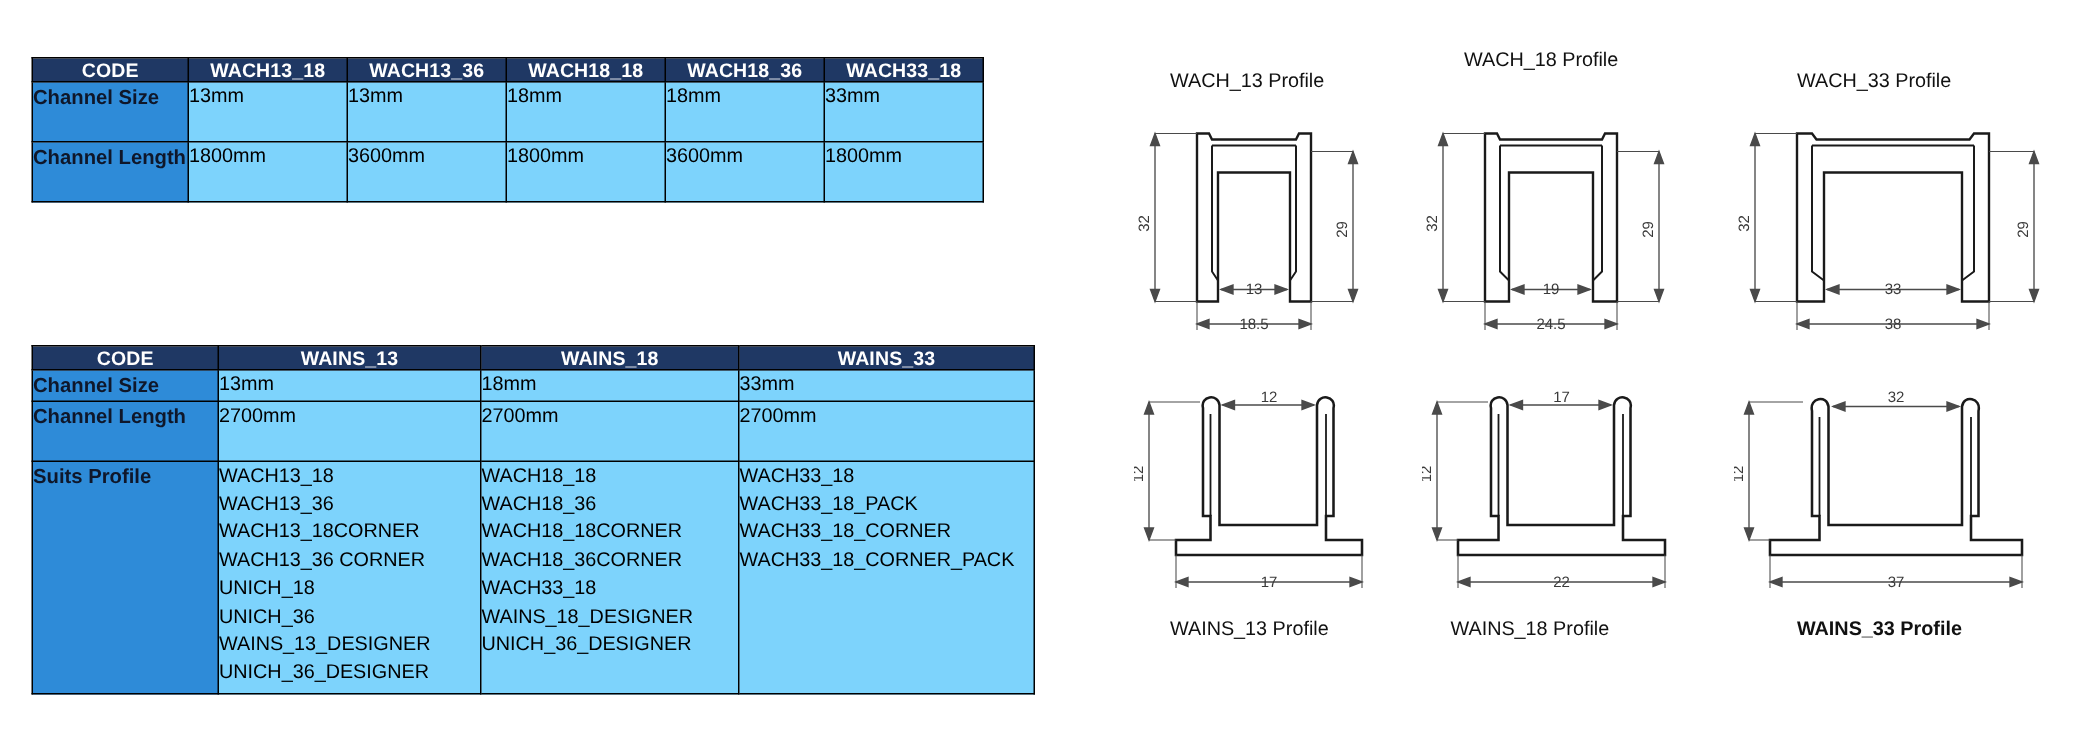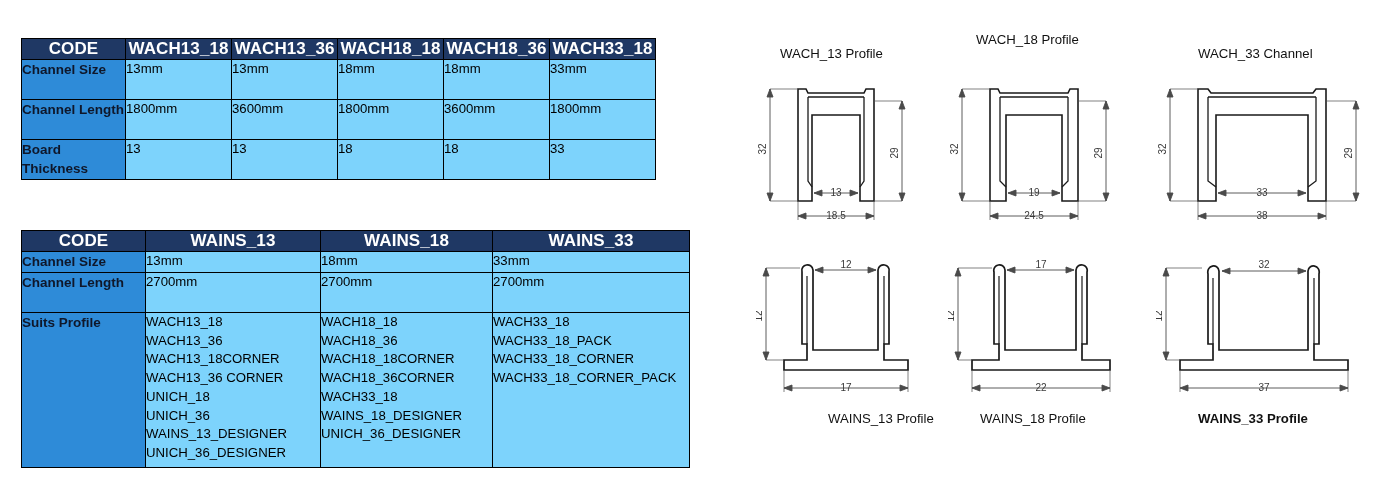--- a/index.html
+++ b/index.html
@@ -3,21 +3,21 @@
 <meta charset="utf-8">
 <style>
   html,body{margin:0;padding:0;background:#ffffff;}
   body{width:1400px;height:489px;position:relative;overflow:hidden;
        font-family:"Liberation Sans","DejaVu Sans",sans-serif;color:#000;}
 
   
   .tbl{position:absolute;border-collapse:collapse;table-layout:fixed;}
   .tbl td,.tbl th{border:1px solid #000;padding:0;vertical-align:top;}
 
-  .hdr{background:#1F3864;color:#ffffff;font-weight:bold;font-size:17px;
+  .hdr{background:#1F3864;color:#ffffff;font-weight:bold;font-size:13px;
        padding:4px 6px 4px 8px;border-color:#000;letter-spacing:.1px;white-space:nowrap;}
   .lbl{background:#2E8BD8;color:#0f172a;font-weight:bold;font-size:13.5px;
        padding:4px 6px 3px 8px;line-height:1.42;}
   .cell{background:#7dd3fc;color:#000;font-size:13.2px;padding:5px 6px 4px 7px;
         line-height:1.42;}
   .cell .ln{display:block;white-space:nowrap;}
 
   
   #tbl1{left:21px;top:38px;width:634px;}
   
@@ -61,28 +61,20 @@
       <td class="cell">18mm</td>
       <td class="cell">33mm</td>
     </tr>
     <tr style="height:40px">
       <td class="lbl">Channel Length</td>
       <td class="cell">1800mm</td>
       <td class="cell">3600mm</td>
       <td class="cell">1800mm</td>
       <td class="cell">3600mm</td>
       <td class="cell">1800mm</td>
-    </tr>
-    <tr style="height:40px">
-      <td class="lbl">Board Thickness</td>
-      <td class="cell">13</td>
-      <td class="cell">13</td>
-      <td class="cell">18</td>
-      <td class="cell">18</td>
-      <td class="cell">33</td>
     </tr>
   </tbody>
 </table>
 
 <table class="tbl" id="tbl2">
   <colgroup>
     <col style="width:124px">
       <col style="width:175px">
       <col style="width:172px">
       <col style="width:197px">
@@ -224,21 +216,21 @@
         <line x1="42" y1="141" x2="130" y2="141"></line>
         <polygon points="42,141 50,138 50,144"></polygon>
         <polygon points="130,141 122,138 122,144"></polygon>
         <line x1="42" y1="126" x2="42" y2="145" stroke-width="0.7"></line>
         <line x1="130" y1="126" x2="130" y2="145" stroke-width="0.7"></line>
       </g>
       <text x="86" y="144" font-size="10" fill="#3a3a3a" text-anchor="middle" font-family="Liberation Sans, sans-serif">24.5</text>
     </svg>
   </div>
 
-  <div class="figtitle" style="left:462px;top:46px;">WACH_33 Channel</div>
+  <div class="figtitle" style="left:462px;top:46px;">WACH_33 Profile</div>
   <div class="fig" style="left:420px;top:75px;">
     <svg width="230" height="150" viewBox="0 0 230 150">
       <g fill="none" stroke="#1a1a1a" stroke-width="1.6">
         <path d="M42,14 L42,126 L60,126 L60,40 L152,40 L152,126 L170,126 L170,14
                  L160,14 L157,18 L55,18 L52,14 Z" stroke-linejoin="miter"></path>
         <path d="M52,22 L52,106 L60,112 M160,22 L160,106 L152,112" stroke-width="1.3"></path>
         <path d="M52,22 L160,22" stroke-width="1.3"></path>
       </g>
       <g stroke="#4a4a4a" stroke-width="0.9" fill="#4a4a4a">
         <line x1="14" y1="14" x2="14" y2="126"></line>
@@ -303,21 +295,21 @@
       <g stroke="#4a4a4a" stroke-width="0.9" fill="#4a4a4a">
         <line x1="28" y1="136" x2="152" y2="136"></line>
         <polygon points="28,136 36,133 36,139"></polygon>
         <polygon points="152,136 144,133 144,139"></polygon>
         <line x1="28" y1="118" x2="28" y2="140" stroke-width="0.7"></line>
         <line x1="152" y1="118" x2="152" y2="140" stroke-width="0.7"></line>
       </g>
       <text x="90" y="139" font-size="10" fill="#3a3a3a" text-anchor="middle" font-family="Liberation Sans, sans-serif">17</text>
     </svg>
   </div>
-  <div class="figtitle" style="left:44px;top:411px;margin-left:48px;">WAINS_13 Profile</div>
+  <div class="figtitle" style="left:44px;top:411px;">WAINS_13 Profile</div>
 
   <div class="fig" style="left:212px;top:252px;">
     <svg width="190" height="150" viewBox="0 0 190 150">
       <g fill="none" stroke="#1a1a1a" stroke-width="1.7">
         <path d="M46,20 C44,12 56,10 57,18 L57,98 L128,98 L128,18
                  C129,10 141,12 139,20 L139,92 L134,92 L134,108 L162,108 L162,118
                  L24,118 L24,108 L51,108 L51,92 L46,92 Z" stroke-linejoin="miter"></path>
         <path d="M51,24 L51,92 M134,24 L134,92" stroke-width="1.2"></path>
       </g>
       <g stroke="#4a4a4a" stroke-width="0.9" fill="#4a4a4a">
@@ -337,21 +329,21 @@
       <g stroke="#4a4a4a" stroke-width="0.9" fill="#4a4a4a">
         <line x1="24" y1="136" x2="162" y2="136"></line>
         <polygon points="24,136 32,133 32,139"></polygon>
         <polygon points="162,136 154,133 154,139"></polygon>
         <line x1="24" y1="118" x2="24" y2="140" stroke-width="0.7"></line>
         <line x1="162" y1="118" x2="162" y2="140" stroke-width="0.7"></line>
       </g>
       <text x="93" y="139" font-size="10" fill="#3a3a3a" text-anchor="middle" font-family="Liberation Sans, sans-serif">22</text>
     </svg>
   </div>
-  <div class="figtitle" style="left:244px;top:411px;">WAINS_18 Profile</div>
+  <div class="figtitle" style="left:231px;top:411px;">WAINS_18 Profile</div>
 
   <div class="fig" style="left:420px;top:252px;">
     <svg width="230" height="150" viewBox="0 0 230 150">
       <g fill="none" stroke="#1a1a1a" stroke-width="1.7">
         <path d="M52,22 C50,13 62,11 63,19 L63,98 L152,98 L152,19
                  C153,11 165,13 163,22 L163,92 L158,92 L158,108 L192,108 L192,118
                  L24,118 L24,108 L57,108 L57,92 L52,92 Z" stroke-linejoin="miter"></path>
         <path d="M57,26 L57,92 M158,26 L158,92" stroke-width="1.2"></path>
       </g>
       <g stroke="#4a4a4a" stroke-width="0.9" fill="#4a4a4a">

